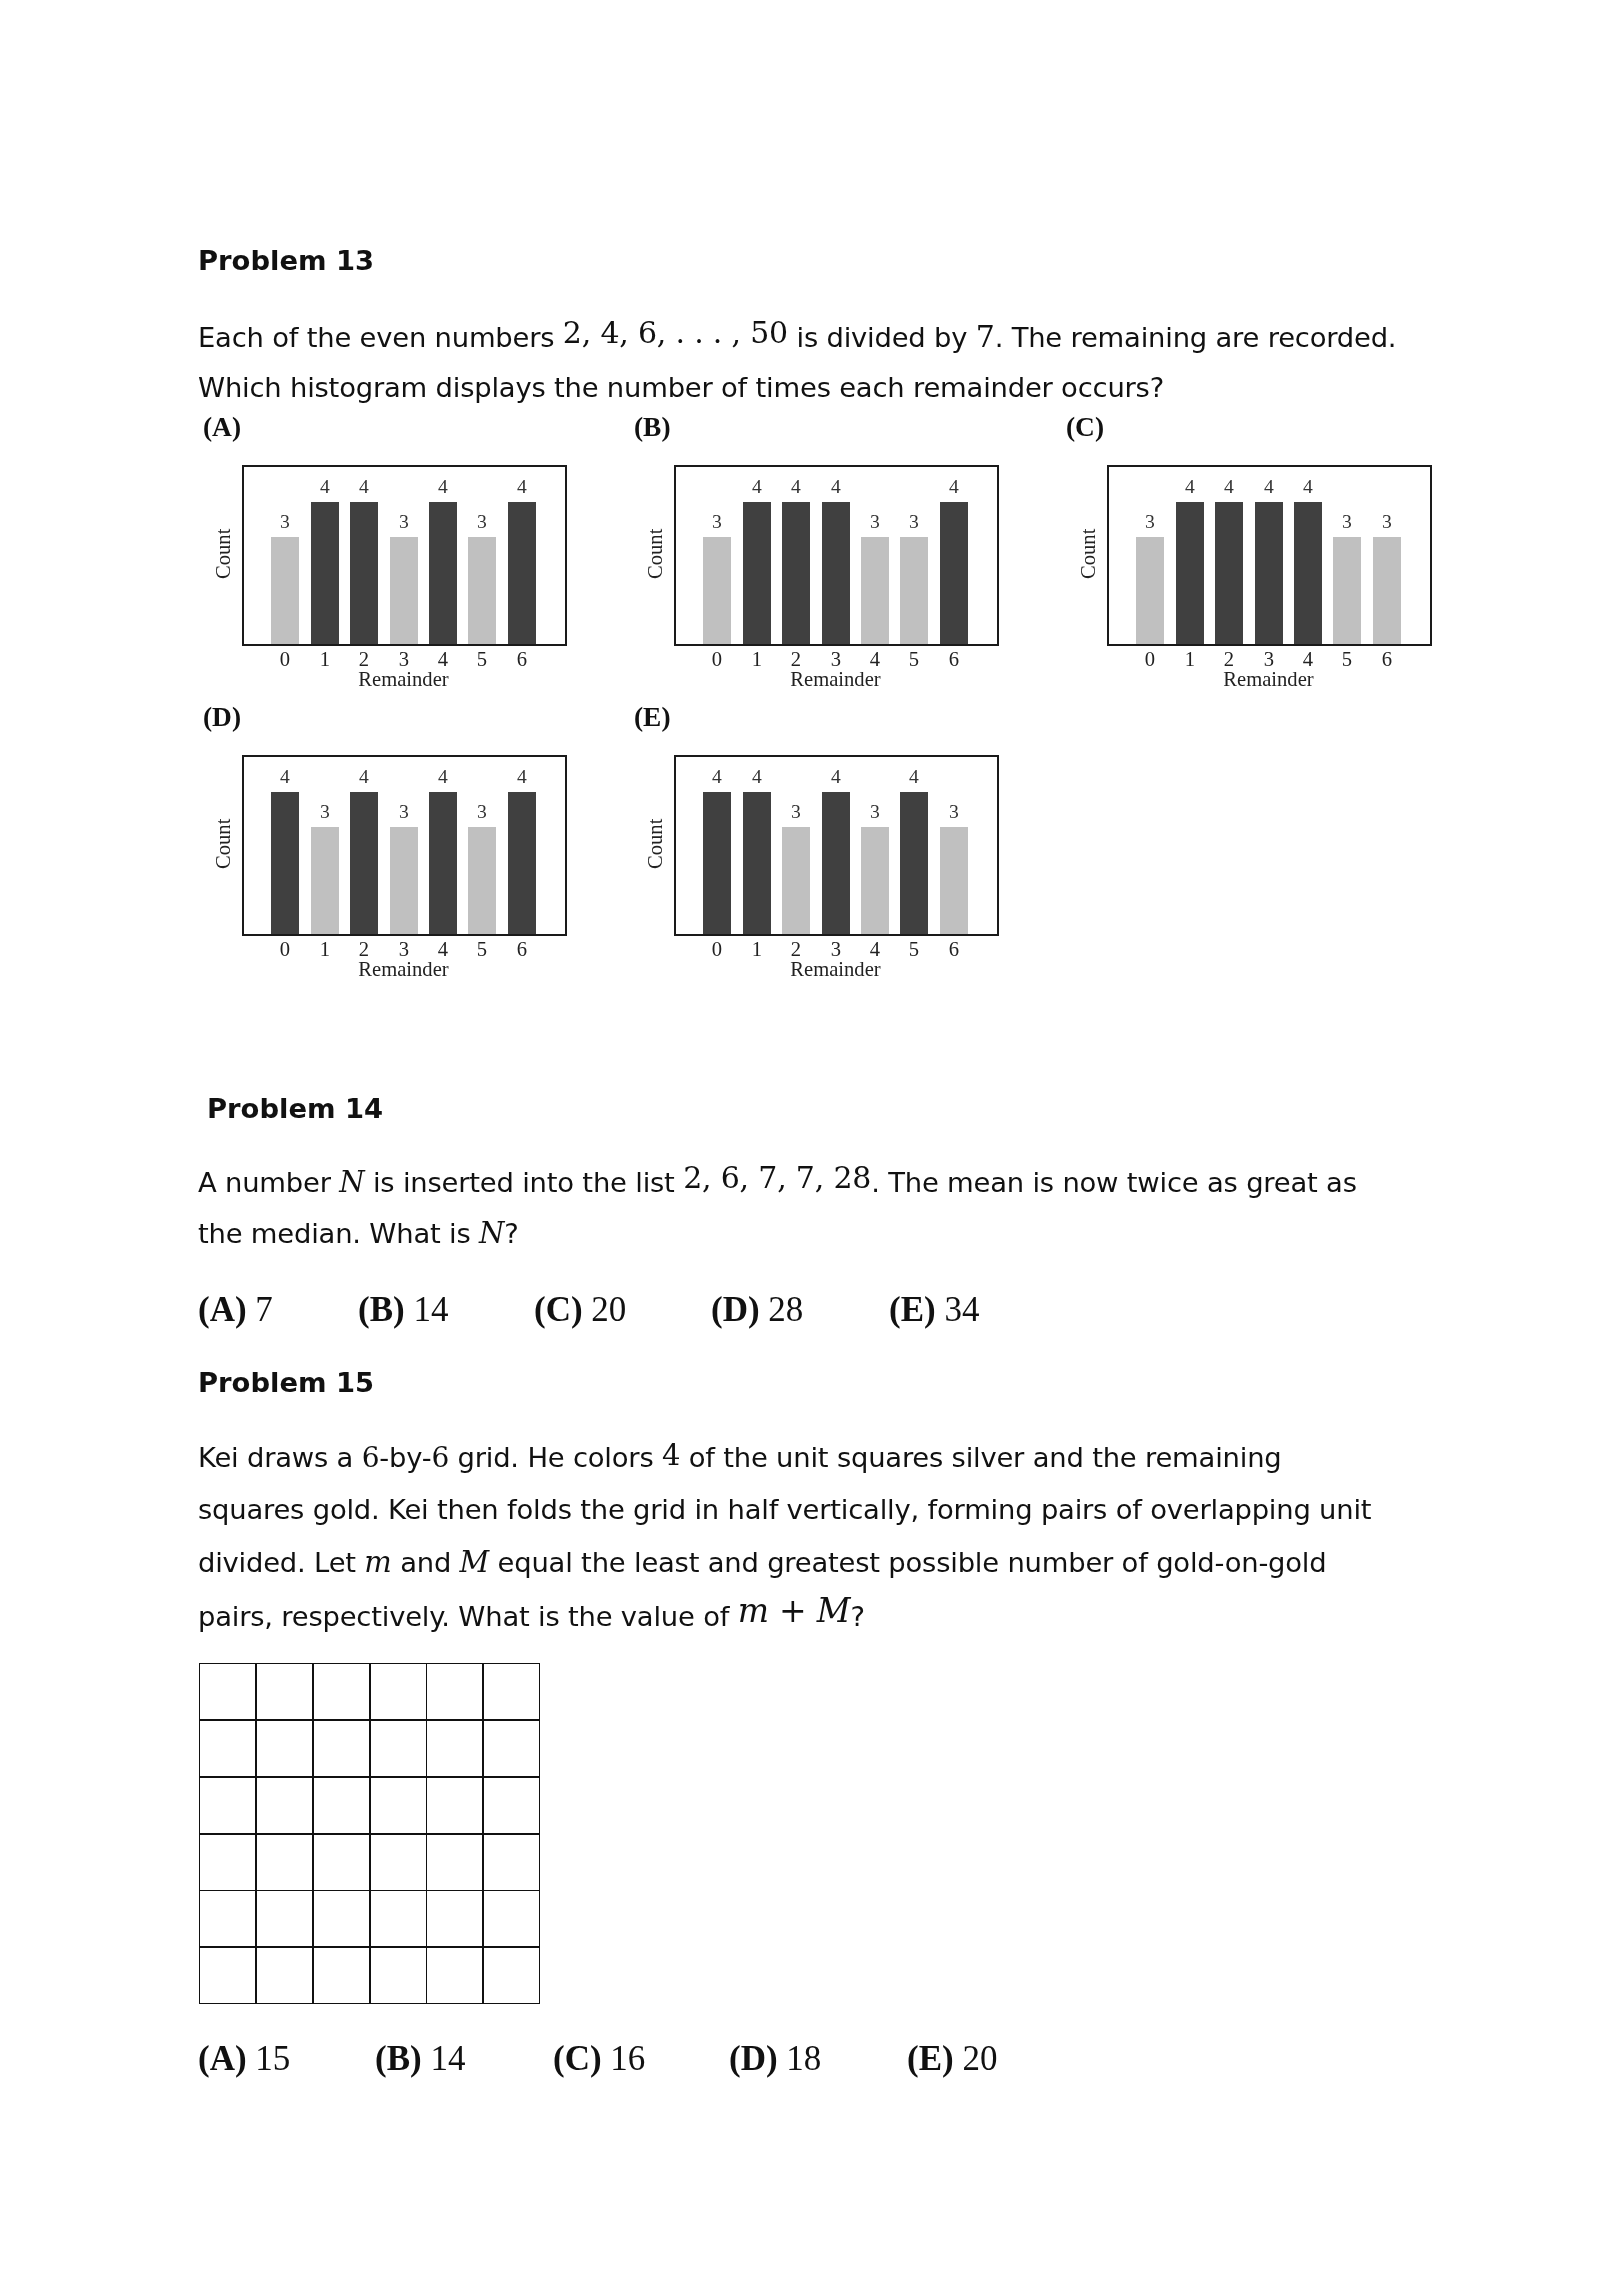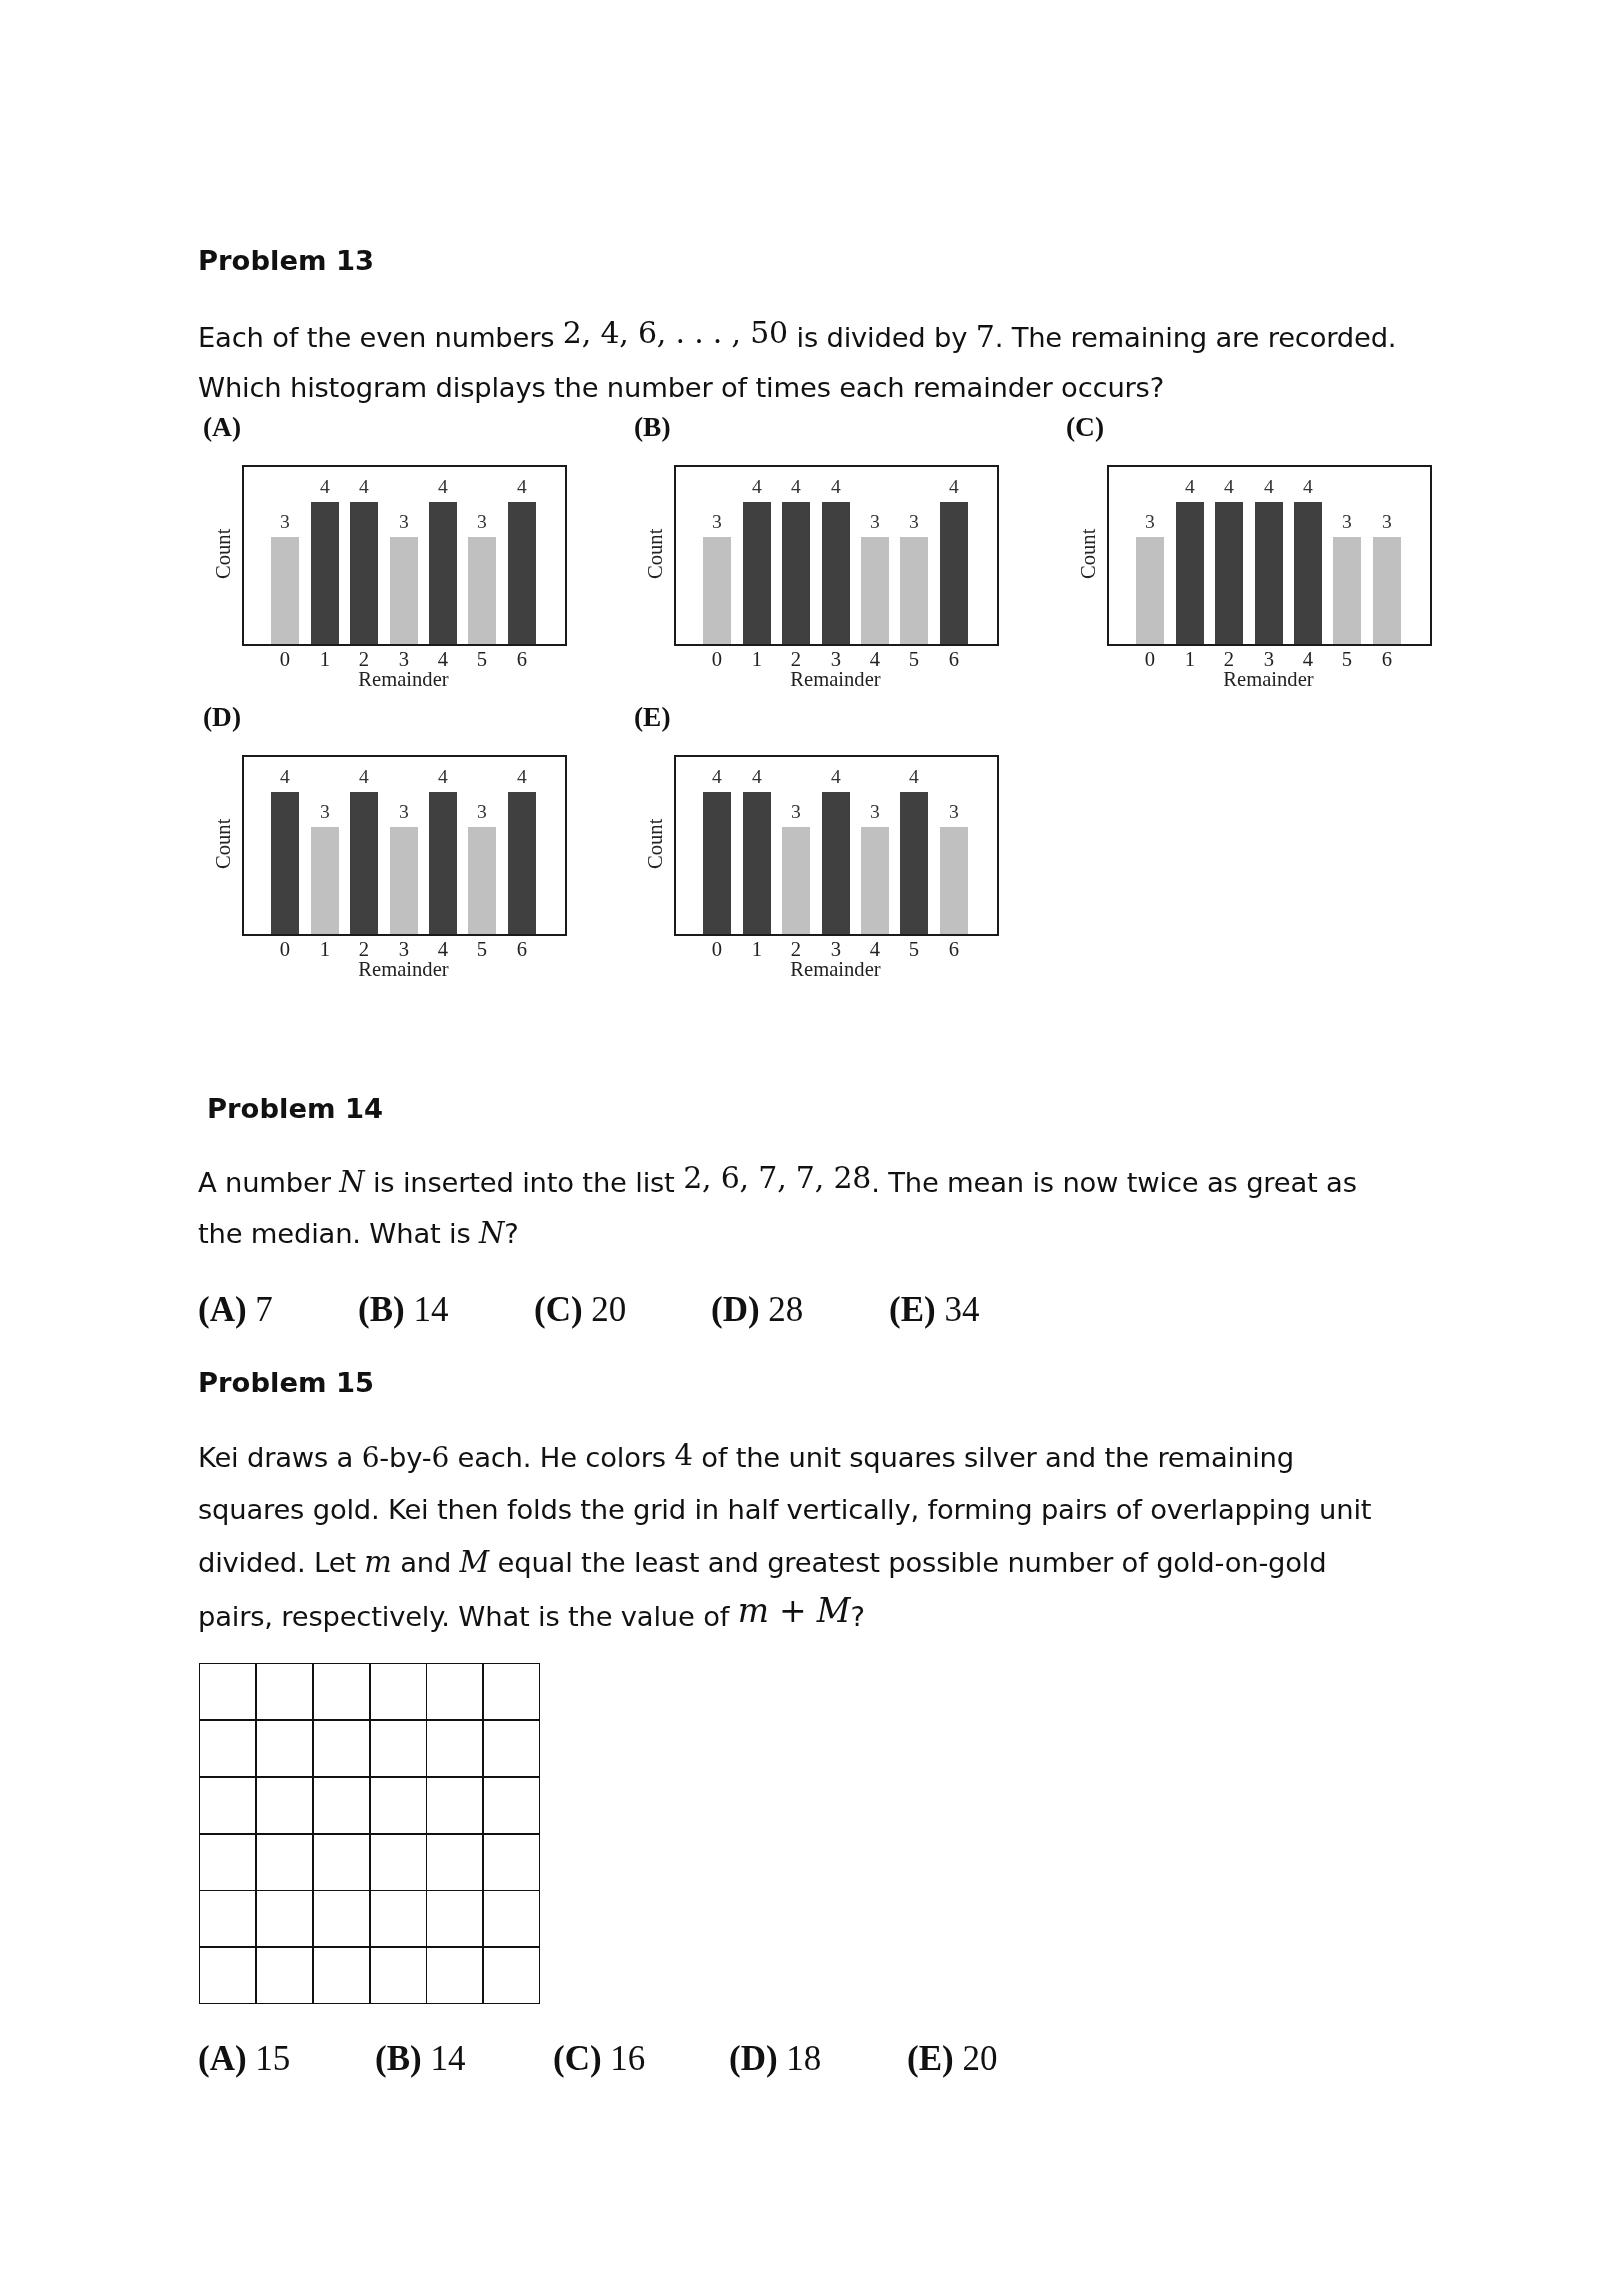--- a/index.html
+++ b/index.html
@@ -184,21 +184,21 @@
 
 <div class="abs answers" style="left:198px; top:1288px; width:882px; height:43px;">
   <span class="ch" style="left:0px;"><b>(A)</b> <span>7</span></span>
   <span class="ch" style="left:160px;"><b>(B)</b> <span>14</span></span>
   <span class="ch" style="left:336px;"><b>(C)</b> <span>20</span></span>
   <span class="ch" style="left:513px;text-align:center;"><b>(D)</b> <span>28</span></span>
   <span class="ch" style="left:691px;"><b>(E)</b> <span>34</span></span>
 </div>
 
 <div class="abs heading" style="left:198px; top:1366px;">Problem 15</div>
-<div class="abs text" style="left:198px; top:1441px;"><span>Kei draws a </span><span class="math" style="top:0;font-size:28px;">6</span><span>-by-</span><span class="math" style="top:0;font-size:28px;">6</span><span> each. He colors </span><span class="math" style="top:-2px;font-size:29px;">4</span><span> of the unit squares silver and the remaining</span></div>
+<div class="abs text" style="left:198px; top:1441px;"><span>Kei draws a </span><span class="math" style="top:0;font-size:28px;">6</span><span>-by-</span><span class="math" style="top:0;font-size:28px;">6</span><span> grid. He colors </span><span class="math" style="top:-2px;font-size:29px;">4</span><span> of the unit squares silver and the remaining</span></div>
 <div class="abs text" style="left:198px; top:1493px;">squares gold. Kei then folds the grid in half vertically, forming pairs of overlapping unit</div>
 <div class="abs text" style="left:198px; top:1546px;"><span>divided. Let </span><span class="mathi">m</span><span> and </span><span class="mathi">M</span><span> equal the least and greatest possible number of gold-on-gold</span></div>
 <div class="abs text" style="left:198px; top:1598px;"><span>pairs, respectively. What is the value of </span><span class="mathi" style="font-size:33px; position:relative; top:-3.9px;">m + M</span><span>?</span></div>
 
 <div class="grid">
     <div class="cell" style="left: 0px; top: 0px;"></div>
     <div class="cell" style="left: 57px; top: 0px;"></div>
     <div class="cell" style="left: 114px; top: 0px;"></div>
     <div class="cell" style="left: 171px; top: 0px;"></div>
     <div class="cell" style="left: 227px; top: 0px;"></div>

